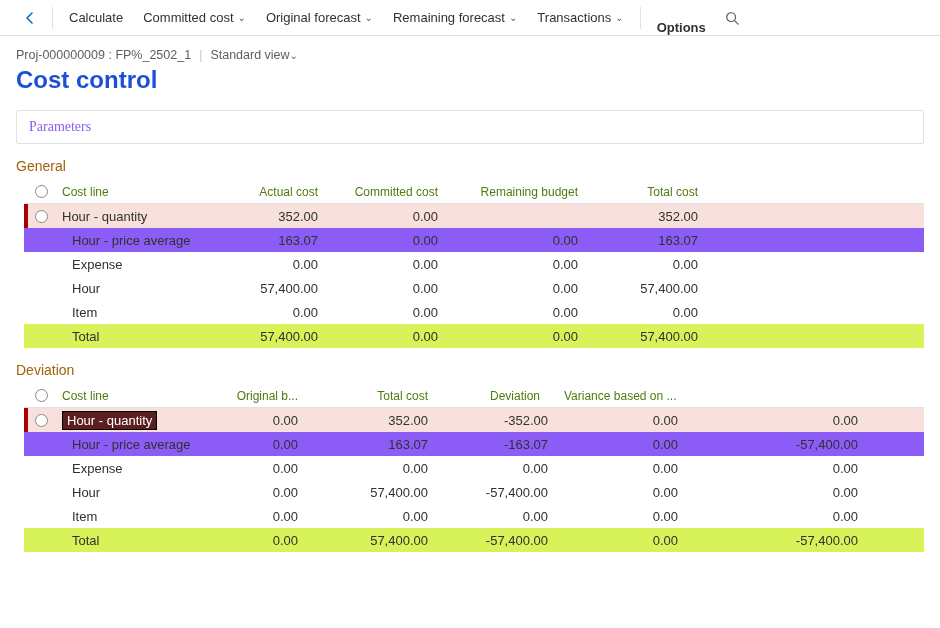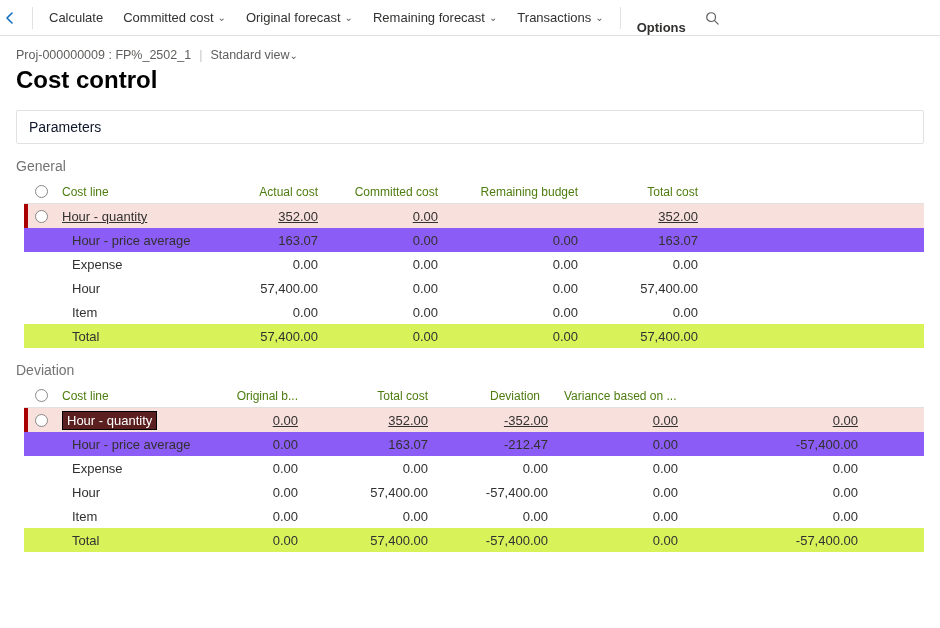--- a/index.html
+++ b/index.html
@@ -9,21 +9,21 @@
     font-size: 13px;
     color: #323130;
     background: #fff;
     width: 940px;
   }
   .toolbar {
     display: flex;
     align-items: center;
     height: 36px;
     border-bottom: 1px solid #e1e1e1;
-    padding: 0 0;
+    padding: 0 20px;
     gap: 4px;
   }
   .tb-back {
     width: 20px; height: 20px;
     display: flex; align-items: center; justify-content: center;
     color: #106ebe; cursor: pointer; margin-right: 4px;
   }
   .tb-divider { width:1px; height:22px; background:#e1e1e1; margin:0 4px;}
   .tb-item {
     padding: 4px 8px; cursor: pointer; display: flex; align-items: center; gap:4px;
@@ -31,34 +31,35 @@
   .tb-item.bold { font-weight:600;margin-top:20px; }
   .chev { font-size:10px; color:#605e5c; }
   .tb-search {
     width:20px;height:20px;display:flex;align-items:center;justify-content:center;
     color:#605e5c;cursor:pointer;margin-left:4px;
   }
   .header-area { padding: 12px 16px 8px 16px; }
   .breadcrumb-row { display:flex; align-items:center; gap:8px; font-size:12.5px; color:#605e5c; margin-bottom:4px;}
   .breadcrumb-sep { color:#c8c6c4; }
   .stdview { display:flex; align-items:center; gap:0; cursor:pointer;justify-content:center;}
-  .page-title { font-size:24px; font-weight:600; color:#000000; margin-top:2px;}
+  .page-title { font-size:24px; font-weight:600; color:#1d4ed8; margin-top:2px;}
   .section {
     border:1px solid #e1e1e1; border-radius:2px; margin:8px 16px 12px 16px;
   }
   .section-header {
-    padding:8px 12px; font-size:14px; color:#0f172a; font-weight:400;
+    padding:8px 12px; font-size:14px; color:#8b5cf6; font-weight:400;
     border-bottom:1px solid #f0f0f0;
+    font-family:Liberation Serif, serif;
   }
   .section.params .section-header { border-bottom:none; }
   .subsection {
     margin:8px 16px 12px 16px;
   }
   .subsection-title {
-    font-size:14px; color:#737373; padding:2px 0 6px 0;
+    font-size:14px; color:#a16207; padding:2px 0 6px 0;
   }
   .grid {
     margin-left:8px;
   }
   .grid-header, .grid-row {
     display:flex; align-items:center; height:24px;
   }
   .grid-header {
     border-bottom:1px solid #e1e1e1;
     color:#4d7c0f; font-size:12px;
@@ -82,21 +83,21 @@
   .g2 .col-total2 { width:130px;}
   .g2 .col-dev { width:120px;}
   .g2 .col-varq { width:130px;}
   .g2 .col-varp { width:180px;}
   
   .g2 .hdr.col-dev { text-align:right; padding-right:24px;}
   .g2 .hdr.col-varq { text-align:left; padding-left:0;}
   .row-leftbar { width:4px; align-self:stretch;}
   .grid-row .row-leftbar { background:transparent;}
   .grid-row.sel .row-leftbar { background:#a80000;}
-  .row-pink { background:#f8e0dc;text-decoration:underline; }
+  .row-pink { background:#f8e0dc; }
   .row-lav { background:#8b5cf6; }
   .row-lime { background:#d8f25a; }
   .cell-hl {
     background:#5b1f1f; color:#fff; padding:1px 4px; border:1px solid #000;
     display:inline-block;
   }
   .grid-row .col-costline.indent { padding-left:18px; }
   .grid-body .grid-row + .grid-row { border-top:none;}
   
   .hdr { white-space:nowrap; overflow:hidden; text-overflow:ellipsis;}
@@ -259,21 +260,21 @@
           <div class="col-dev num">-352.00</div>
           <div class="col-varq num">0.00</div>
           <div class="col-varp num">0.00</div>
         </div>
         <div class="grid-row row-lav">
           <div class="row-leftbar"></div>
           <div class="col-radio"></div>
           <div class="col-costline indent">Hour - price average</div>
           <div class="col-orig num">0.00</div>
           <div class="col-total2 num">163.07</div>
-          <div class="col-dev num">-212.47</div>
+          <div class="col-dev num">-163.07</div>
           <div class="col-varq num">0.00</div>
           <div class="col-varp num">-57,400.00</div>
         </div>
         <div class="grid-row">
           <div class="row-leftbar"></div>
           <div class="col-radio"></div>
           <div class="col-costline indent">Expense</div>
           <div class="col-orig num">0.00</div>
           <div class="col-total2 num">0.00</div>
           <div class="col-dev num">0.00</div>

